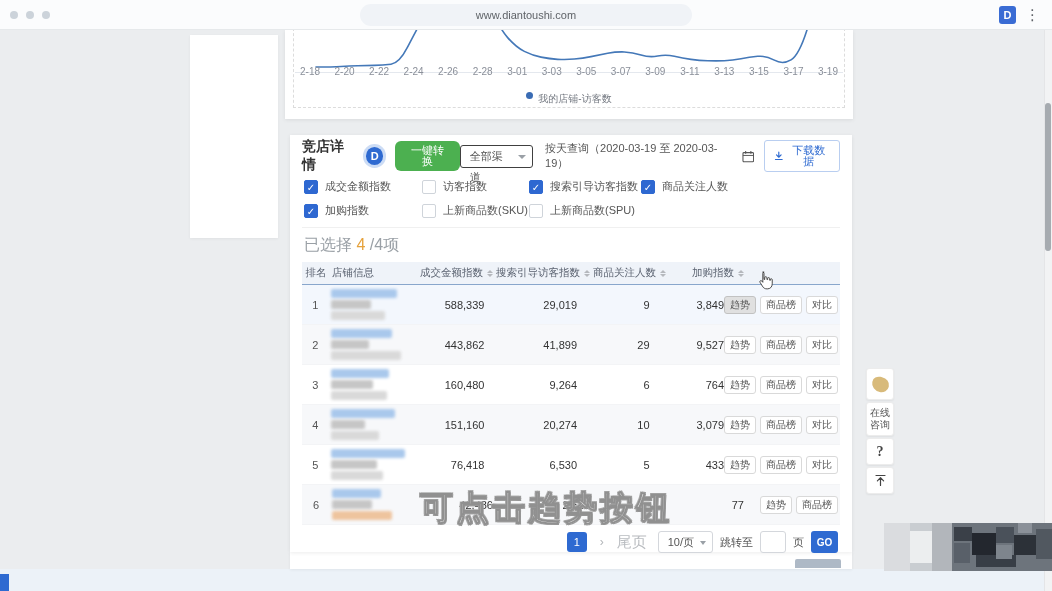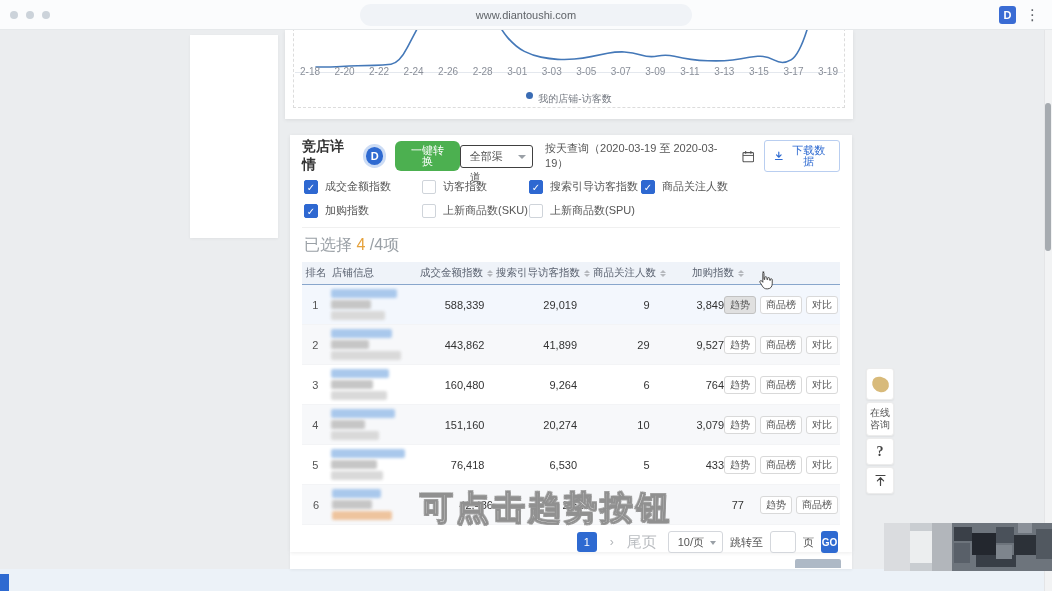--- a/index.html
+++ b/index.html
@@ -81,21 +81,21 @@
   .abtn.pressed { background:#e0e0e0; border-color:#c2c2c2; }
 
   .pag { display:flex; justify-content:flex-end; align-items:center; gap:7px; margin-top:6px; padding-right:2px; }
   .pg-num { width:20px; height:20px; background:#2e6ad1; color:#fff; border:none; border-radius:3px; font-size:11px; }
   .pg-next { width:16px; height:20px; background:none; border:none; color:#b3b6ba; font-size:12px; }
   .pg-last { background:none; border:none; color:#b9bcc0; font-size:15px; }
   .pg-size { position:relative; border:1px solid #d4d7dc; border-radius:3px; height:22px; padding:0 18px 0 9px; font-size:11px; color:#555; line-height:20px; margin-left:4px; }
   .pg-size .caret { position:absolute; right:6px; top:9px; width:0; height:0; border-left:3.5px solid transparent; border-right:3.5px solid transparent; border-top:4px solid #9aa0a6; }
   .pg-jump { font-size:11px; color:#555; }
   .pg-input { width:26px; height:22px; border:1px solid #d4d7dc; border-radius:3px; }
-  .pg-go { width:17px; height:22px; background:#2e6ad1; color:#fff; border:none; border-radius:3px; font-size:10px; font-weight:bold; }
+  .pg-go { width:27px; height:22px; background:#2e6ad1; color:#fff; border:none; border-radius:3px; font-size:10px; font-weight:bold; }
 
   
   .float-widget { position:absolute; left:866px; top:368px; width:28px; z-index:40; display:flex; flex-direction:column; gap:2px; }
   .fw-seg { background:#fff; border:1px solid #ececec; border-radius:3px; box-shadow:0 1px 2px rgba(0,0,0,.06); display:flex; flex-direction:column; align-items:center; justify-content:center; }
   .fw-qr { height:32px; }
   .blob { width:17px; height:15px; background:#d8ba7a; border-radius:45% 55% 50% 60%; transform:rotate(12deg); }
   .fw-consult { height:34px; font-size:10px; color:#555; line-height:12px; text-align:center; }
   .fw-help { height:27px; font-size:14px; font-weight:bold; color:#444; font-family:"Liberation Serif",serif; }
   .fw-top { height:27px; }
 

